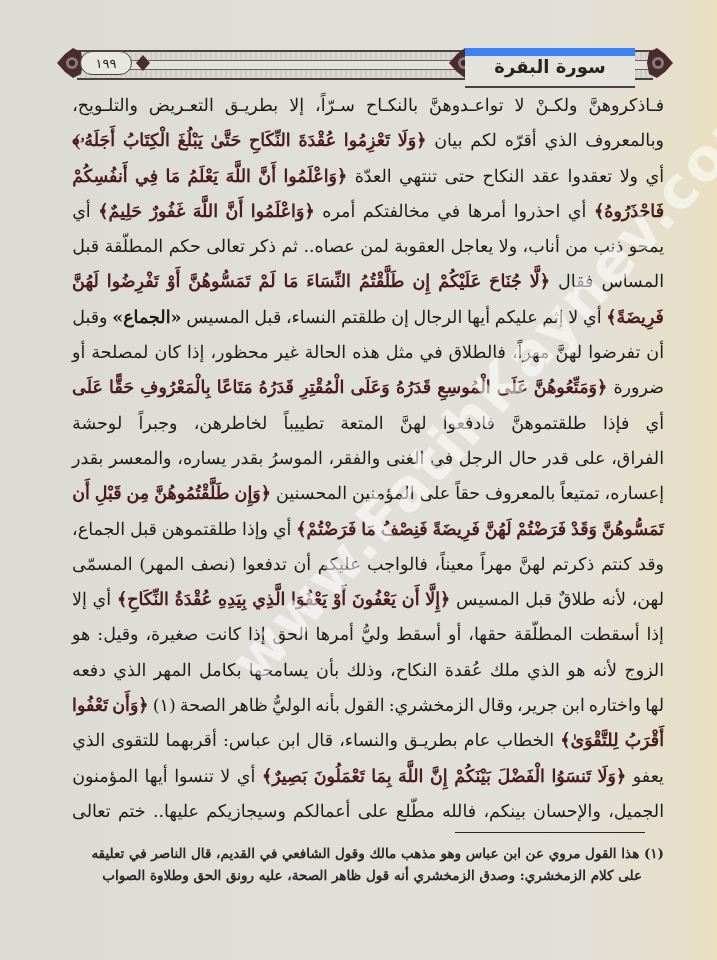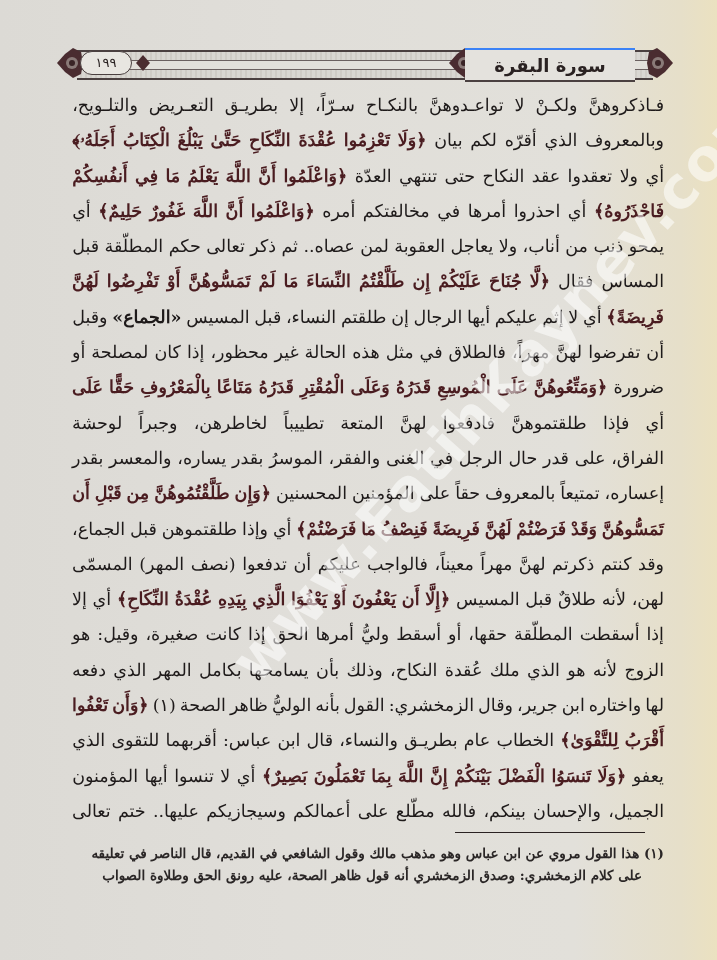--- a/index.html
+++ b/index.html
@@ -20,34 +20,34 @@
     border-top: 2px solid #4a4040; border-bottom: 2px solid #4a4040;
     background: repeating-linear-gradient(90deg, #d9d7d2 0 3px, #cfccc6 3px 5px);
   }
   .header .band-inner {
     position: absolute; left: 0; right: 0; top: 8px; height: 8px;
     border-top: 1px solid #6a6060; border-bottom: 1px solid #6a6060;
     background: #e2e0db;
   }
   .header .title-box {
     position: absolute; right: 40px; top: 2px; width: 170px; height: 30px;
-    background: #e4e2dd; border-top: 2px solid #3b82f6; border-bottom: 2px solid #4a4040;
-    display: flex; align-items: center; justify-content: center;
+    background: #e4e2dd; border-top: 8px solid #3b82f6; border-bottom: 2px solid #4a4040;
+    display: flex; justify-content: center;
   }
   .header .title {
     font-family: "DejaVu Sans", sans-serif; font-weight: bold; font-size: 18px;
     color: #2a2222; direction: rtl;
   }
   .header .num-box {
     position: absolute; left: 25px; top: 5px; width: 50px; height: 22px;
     border: 1.5px solid #4a4040; border-radius: 12px; background: #e8e6e1;
     display: flex; align-items: center; justify-content: center;
   }
   .header .page-num {
-    font-family: Liberation Serif, serif; font-size: 13px; color: #2a2222;
+    font-family: Liberation Sans, sans-serif; font-size: 13px; color: #2a2222;
   }
   .orn {
     position: absolute; width: 30px; height: 34px; top: 0;
   }
   .orn svg { width: 100%; height: 100%; }
   .orn-left { left: 0; }
   .orn-right { right: 0; }
   .orn-mid-r { right: 198px; }
   .orn-mid-l { left: 80px; width: 16px; height: 20px; top: 7px; }
 

